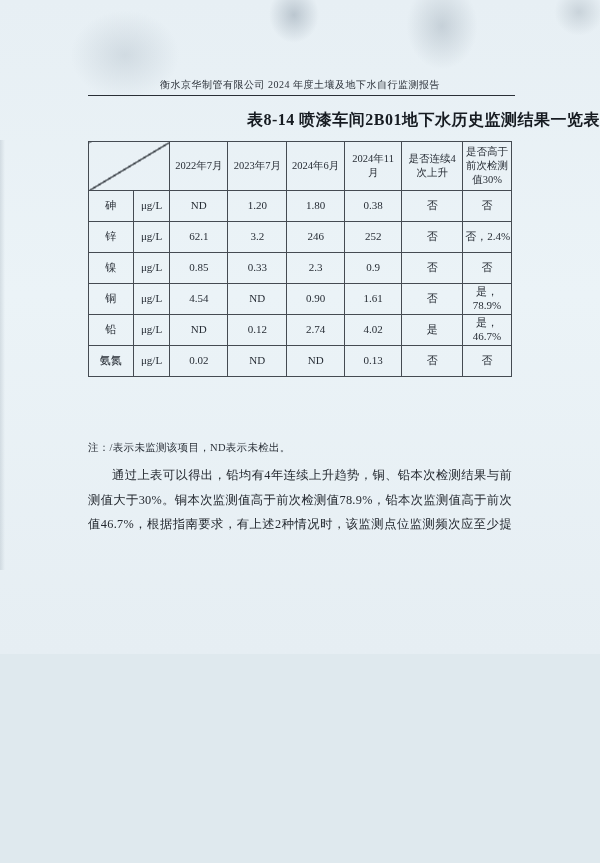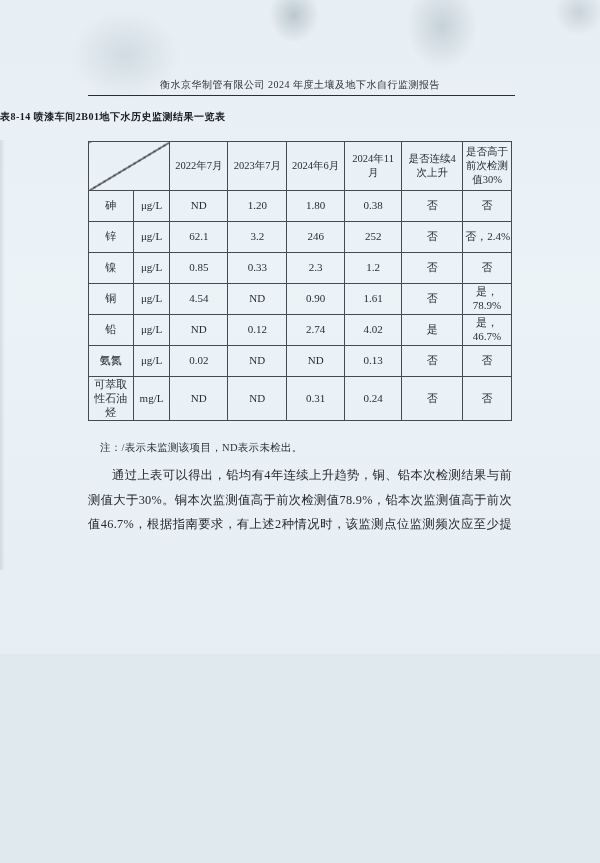--- a/index.html
+++ b/index.html
@@ -26,21 +26,21 @@
   .running-header {
     position: absolute; left: 0; top: 78px; width: 600px;
     text-align: center; font-size: 10px; letter-spacing: .5px; color: #2c323a;
   }
   .header-rule {
     position: absolute; left: 88px; top: 95px; width: 427px; height: 0;
     border-top: 1.4px solid #2a2f36;
   }
   .table-title {
     position: absolute; left: 0; top: 110px; width: 600px;
-    text-align: left; font-size: 10px; font-weight: bold; color: #161b21;
+    text-align: right; font-size: 16px; font-weight: bold; color: #161b21;
     letter-spacing: .5px;
     font-family: Liberation Serif, serif;
   }
 
   table.monitor {
     position: absolute; left: 88px; top: 141px; width: 424px;
     border-collapse: collapse; table-layout: fixed;
     border: 1.5px solid #383e45;
   }
   table.monitor th, table.monitor td {
@@ -55,21 +55,21 @@
   td.nw { white-space: nowrap; font-size: 10.5px; }
   th.diag {
     background:
       linear-gradient(to bottom right,
         transparent calc(50% - 0.7px), #3c4248 calc(50% - 0.7px),
         #3c4248 calc(50% + 0.7px), transparent calc(50% + 0.7px));
   }
 
   .note {
     position: absolute; left: 88px; top: 441px; width: 430px;
-    font-size: 10.5px; color: #2b3139; letter-spacing: .3px; margin-left: 12px;
+    font-size: 10.5px; color: #2b3139; letter-spacing: .3px;
   }
   .para {
     position: absolute; left: 88px; top: 463px; width: 424px;
     font-size: 12.3px; color: #23282f; letter-spacing: .3px;
   }
   .pline { line-height: 24.6px; height: 24.6px; overflow: hidden; }
   .pline.just { text-align: justify; text-align-last: justify; }
   .pline.indent { text-indent: 24px; }
 
   .page-number {
@@ -139,21 +139,21 @@
         <td>252</td>
         <td>否</td>
         <td class="nw">否，2.4%</td>
       </tr>
       <tr>
         <td>镍</td>
         <td>μg/L</td>
         <td>0.85</td>
         <td>0.33</td>
         <td>2.3</td>
-        <td>1.2</td>
+        <td>0.9</td>
         <td>否</td>
         <td>否</td>
       </tr>
       <tr>
         <td>铜</td>
         <td>μg/L</td>
         <td>4.54</td>
         <td>ND</td>
         <td>0.90</td>
         <td>1.61</td>
@@ -173,30 +173,20 @@
       <tr>
         <td>氨氮</td>
         <td>μg/L</td>
         <td>0.02</td>
         <td>ND</td>
         <td>ND</td>
         <td>0.13</td>
         <td>否</td>
         <td>否</td>
       </tr>
-      <tr>
-        <td>可萃取性石油烃</td>
-        <td>mg/L</td>
-        <td>ND</td>
-        <td>ND</td>
-        <td>0.31</td>
-        <td>0.24</td>
-        <td>否</td>
-        <td>否</td>
-      </tr>
     </tbody>
   </table>
 
   <div class="note">注：/表示未监测该项目，ND表示未检出。</div>
 
   <div class="para">
     <div class="pline just indent">通过上表可以得出，铅均有4年连续上升趋势，铜、铅本次检测结果与前次监</div>
     <div class="pline just">测值大于30%。铜本次监测值高于前次检测值78.9%，铅本次监测值高于前次检测</div>
     <div class="pline just">值46.7%，根据指南要求，有上述2种情况时，该监测点位监测频次应至少提高1倍。</div>
   </div>

